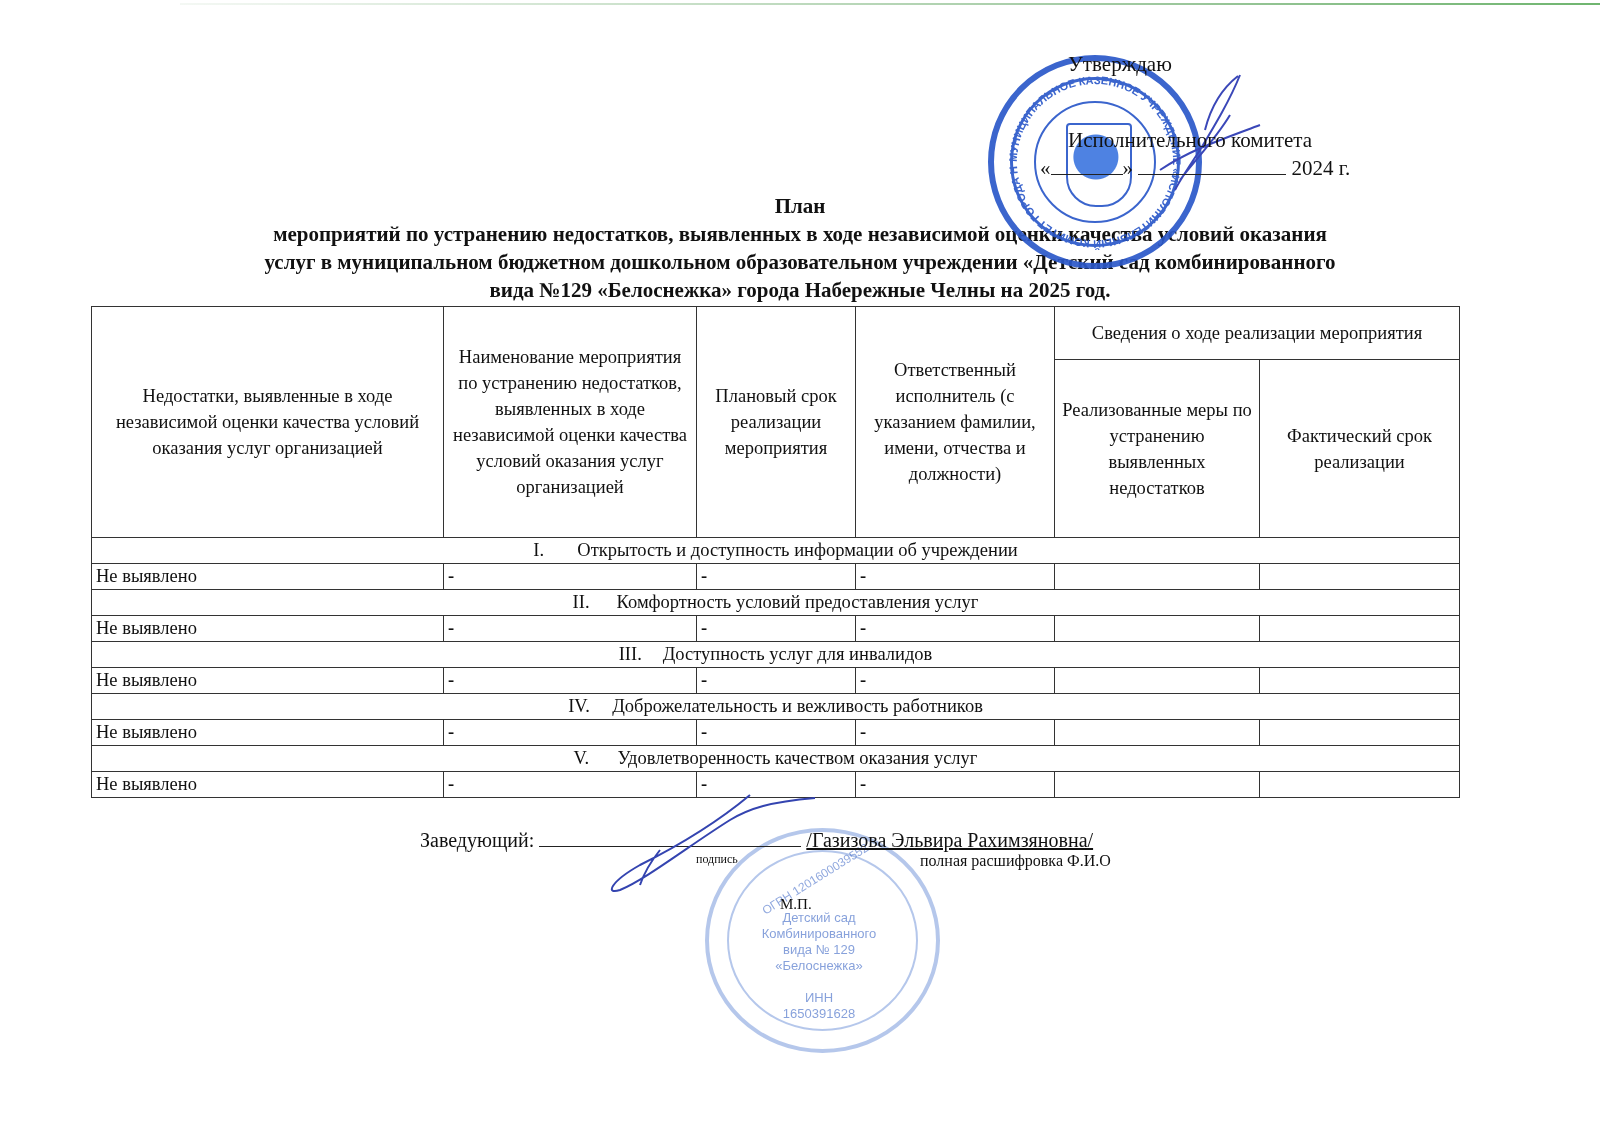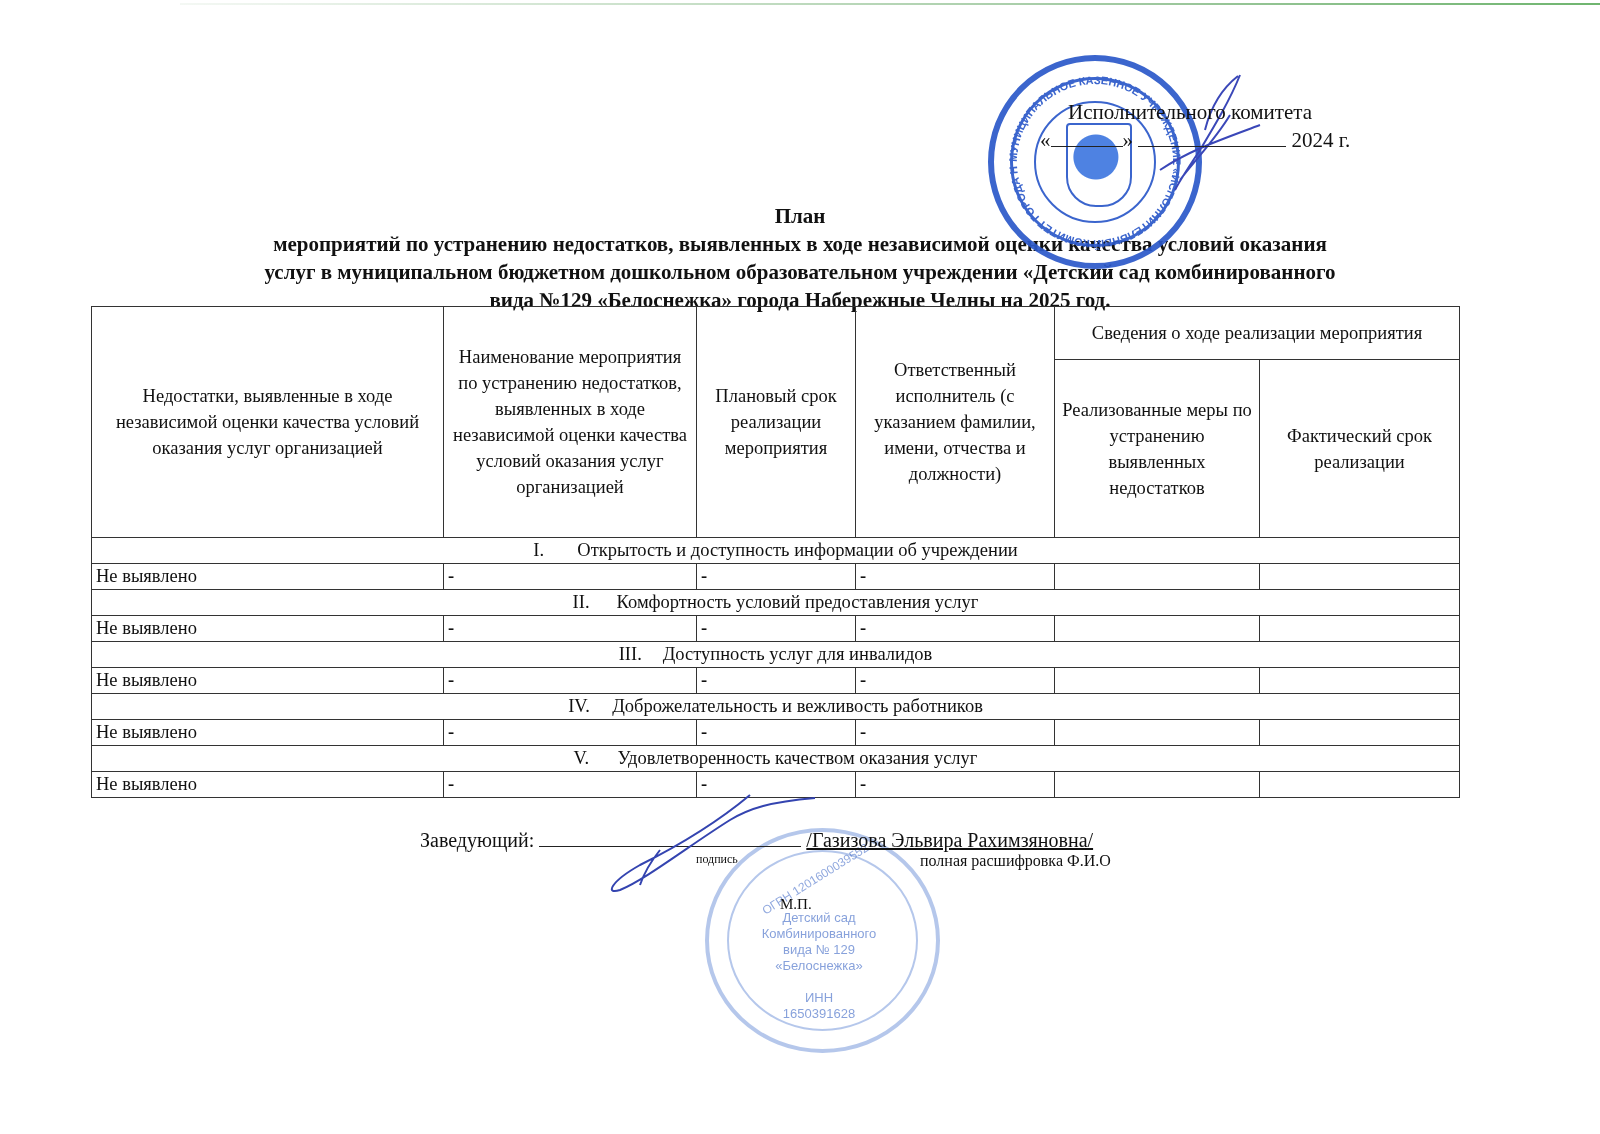--- a/index.html
+++ b/index.html
@@ -44,21 +44,21 @@
   }
   .stamp-top .ring-text {
     position: absolute; left: 0; top: 0; width: 100%; height: 100%;
   }
 
   .sig-top {
     position: absolute; left: 1120px; top: 70px; width: 150px; height: 130px; z-index: 3;
   }
 
   .title-block {
-    position: absolute; left: 90px; top: 202px; width: 1420px; text-align: center;
+    position: absolute; left: 90px; top: 192px; width: 1420px; text-align: center;
     font-weight: bold; font-size: 21px; line-height: 28px; z-index: 1;
   }
 
   table.plan {
     position: absolute; left: 91px; top: 306px; width: 1368px;
     border-collapse: collapse; font-size: 18.5px; table-layout: fixed; z-index: 1;
   }
   table.plan td, table.plan th {
     border: 1.5px solid #333; padding: 0 4px; vertical-align: middle; font-weight: normal;
   }
@@ -115,20 +115,21 @@
     </text>
   </svg>
   <div class="emblem"></div>
 </div>
 
 <svg class="sig-top" viewBox="0 0 150 130">
   <path d="M120,5 C110,30 95,55 80,80 C70,95 60,110 55,120 M60,110 C75,90 95,70 110,45 M40,100 C70,80 100,70 140,55 M85,60 C90,40 100,20 118,6" stroke="#3a47b8" stroke-width="2" fill="none"></path>
 </svg>
 
 <div class="approval">
+  <div class="ap-l1">Утверждаю</div>
   <div class="ap-l3">Исполнительного комитета</div>
   <div class="ap-l5">
     <span>«</span><span class="ap-line s"></span><span>»</span>
     <span class="ap-line l"></span>
     <span>2024 г.</span>
   </div>
 </div>
 
 <div class="title-block">
   <div>План</div>

